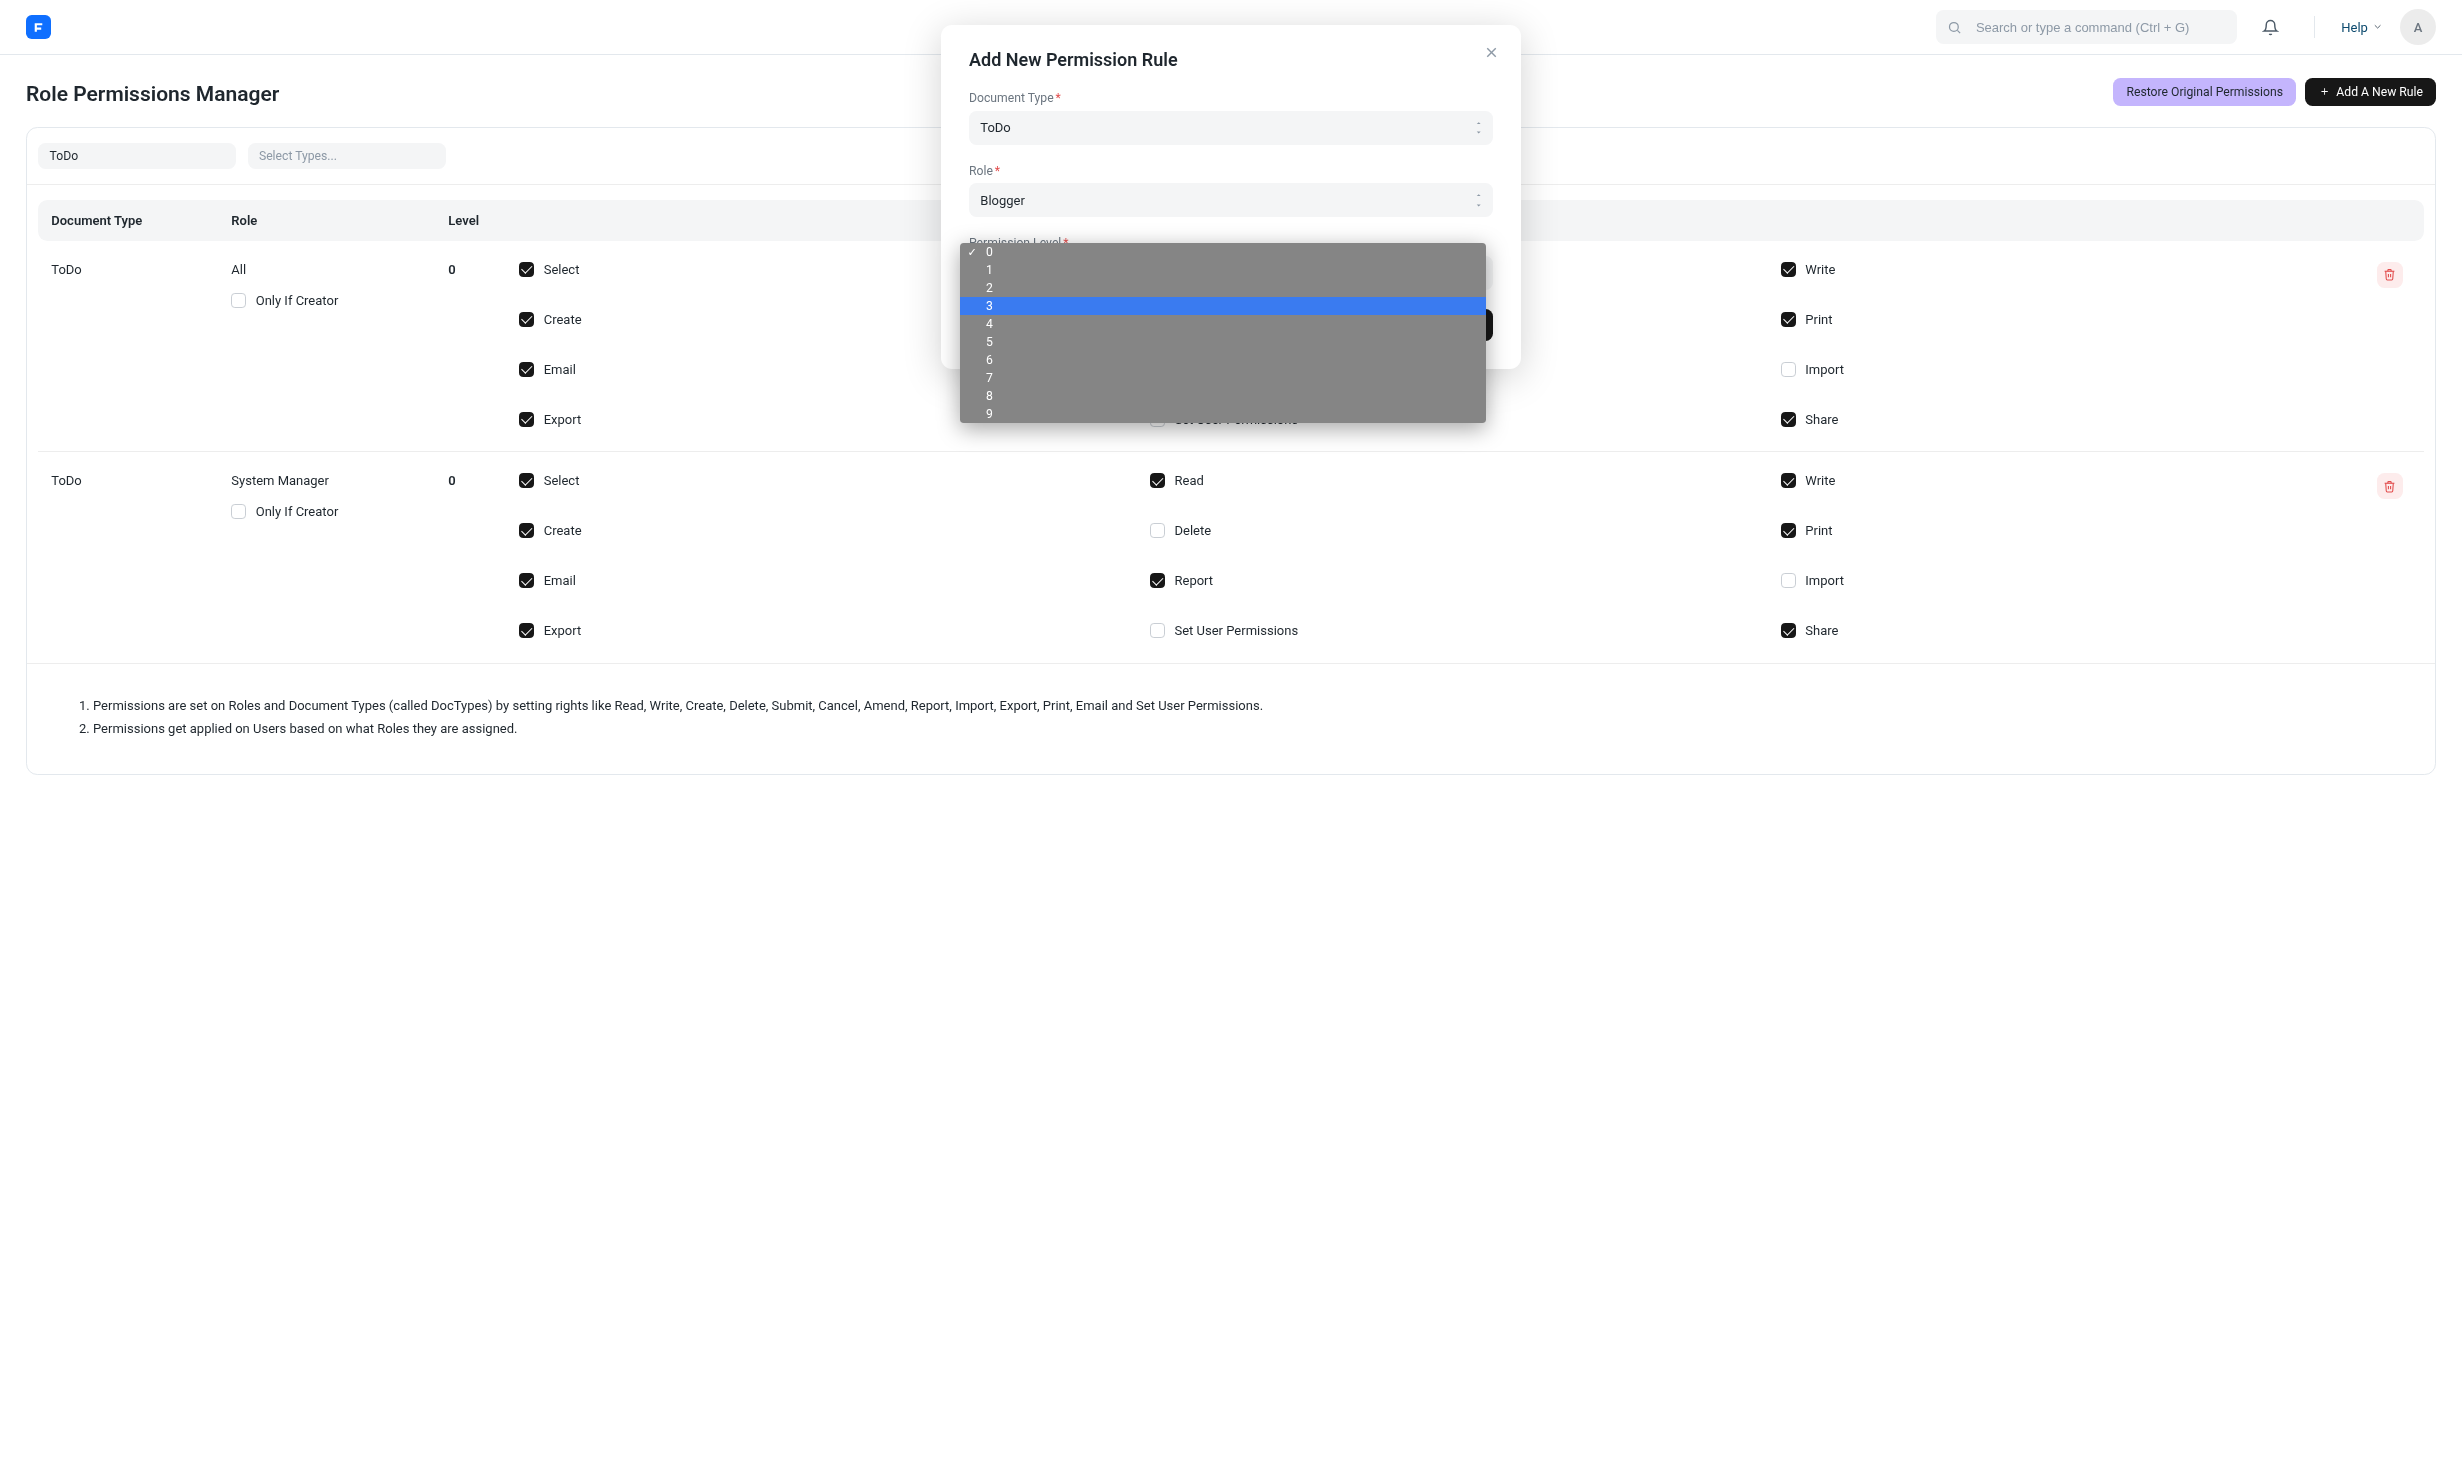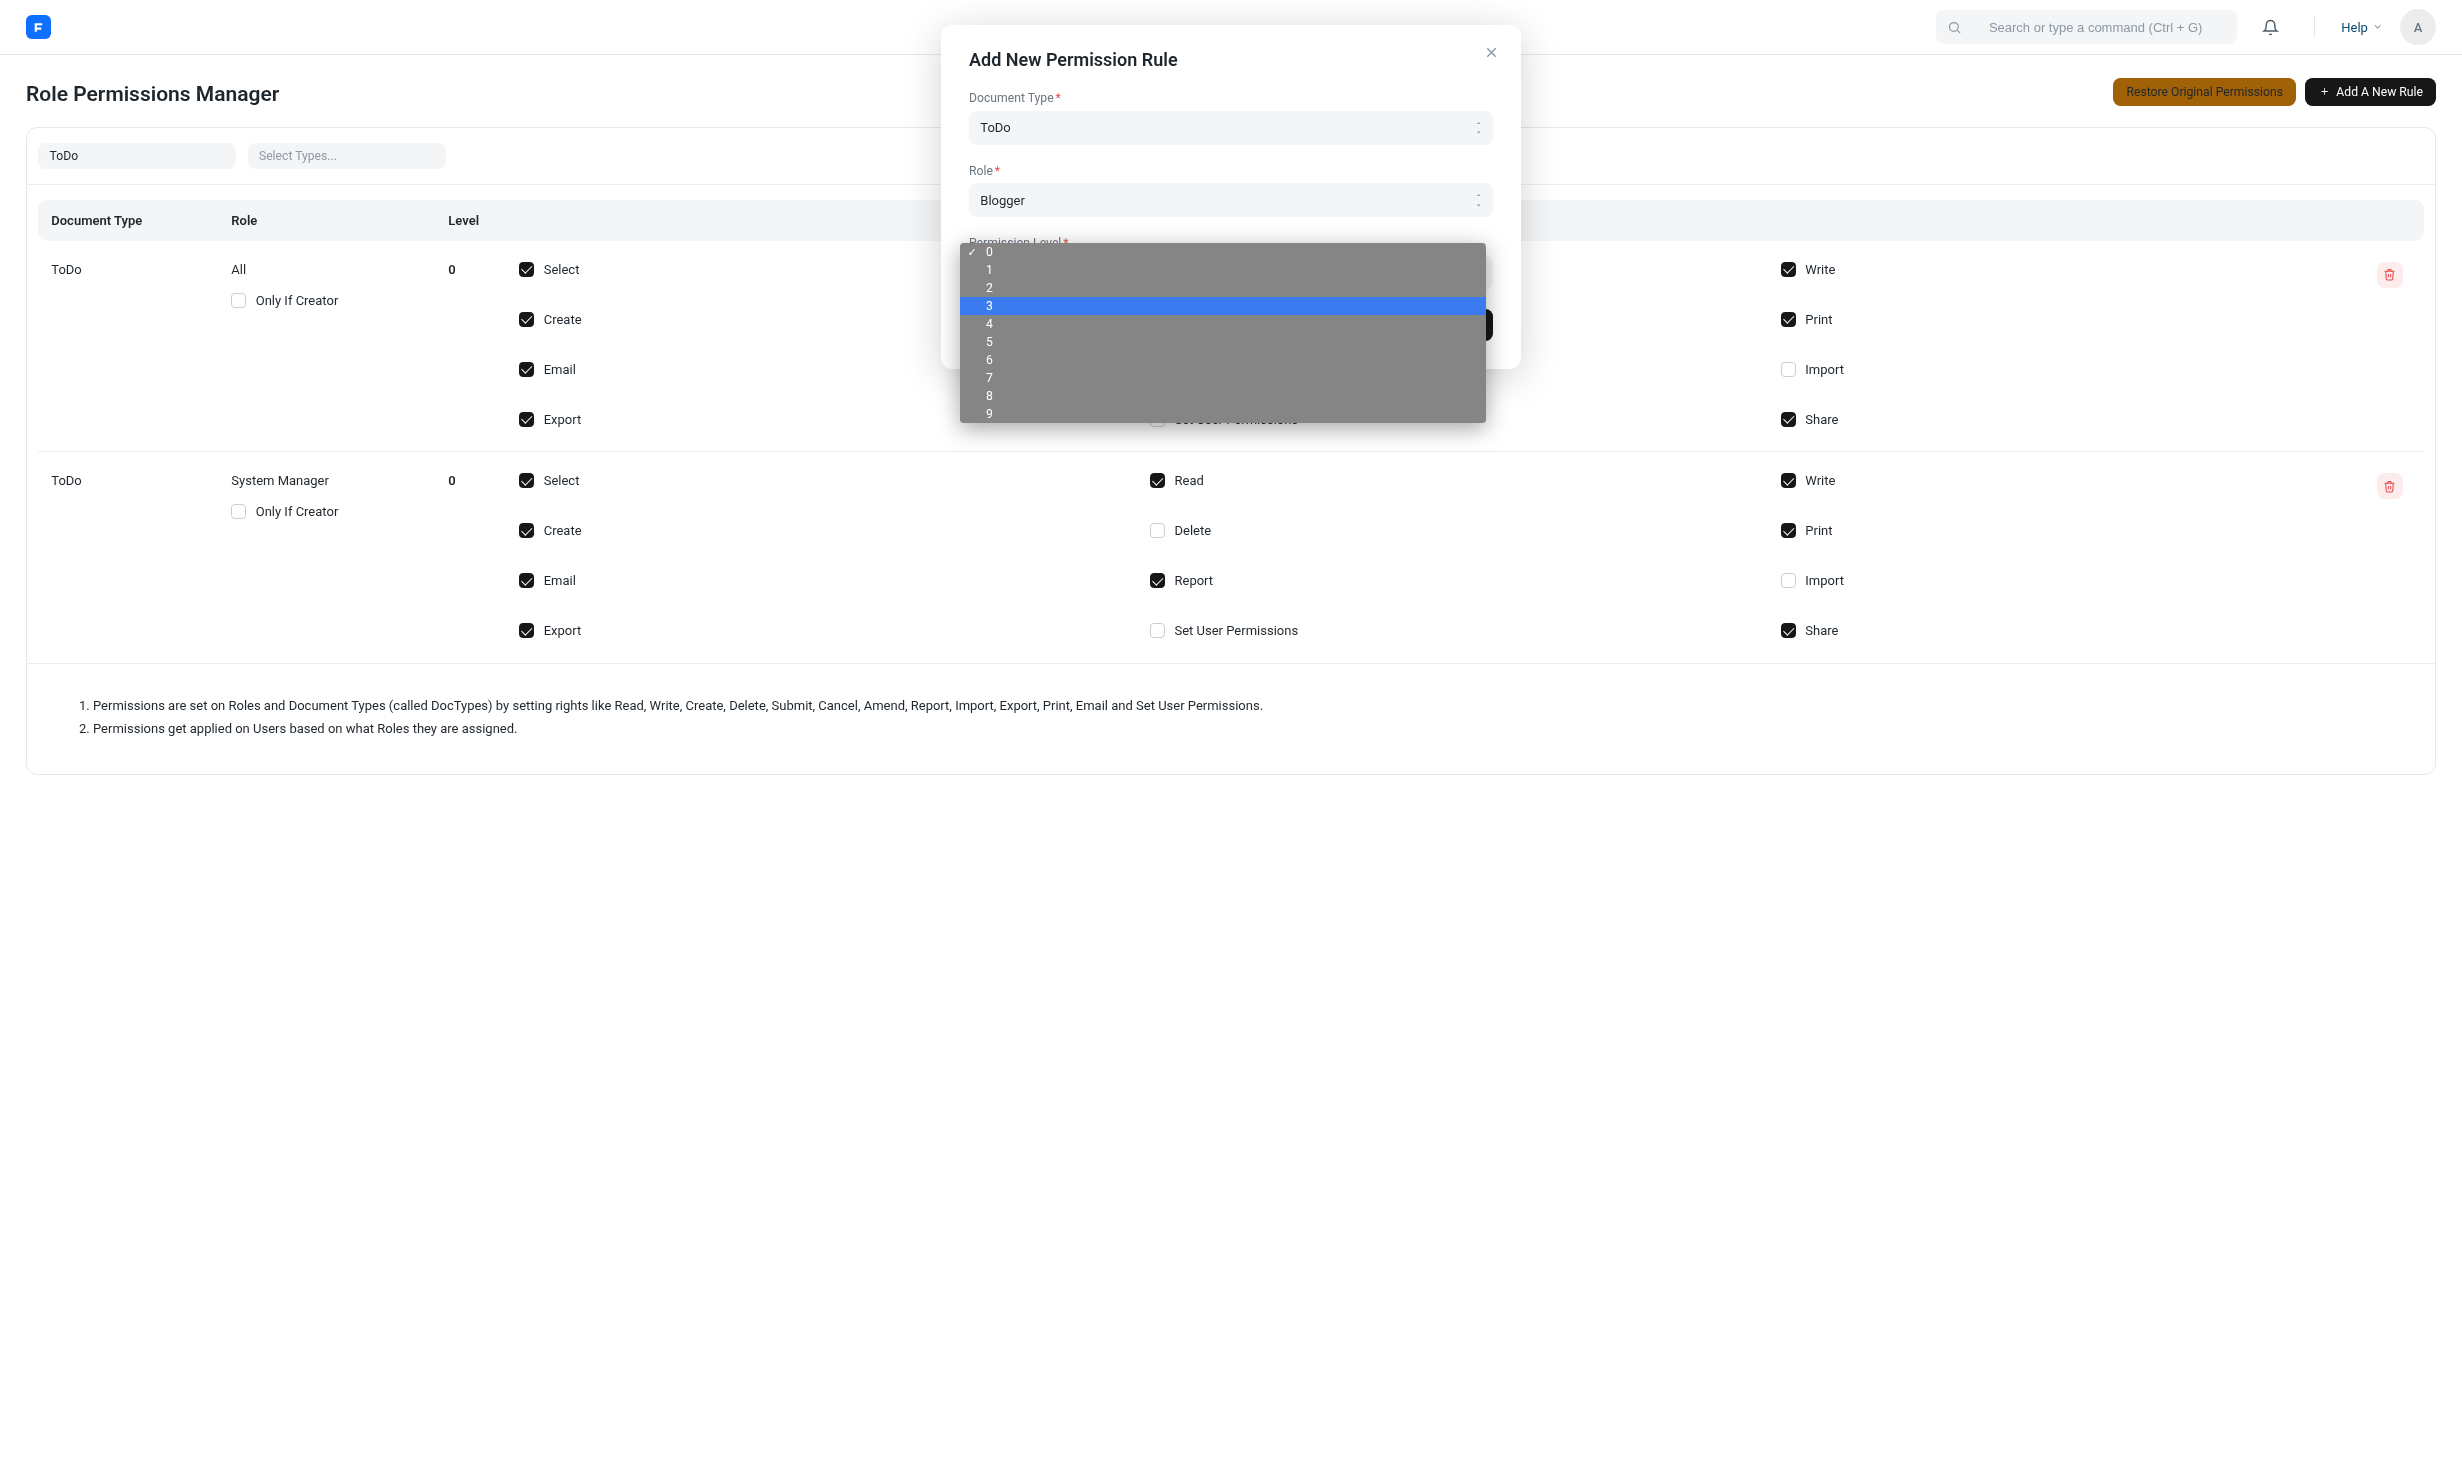--- a/index.html
+++ b/index.html
@@ -4,35 +4,35 @@
 <style>
   * { box-sizing: border-box; }
   html, body { margin: 0; padding: 0; font-family: -apple-system, BlinkMacSystemFont, "Segoe UI", Roboto, sans-serif; font-size: 13px; color: #1f272e; background: #fff; }
   body { width: 2462px; height: 1479px; transform-origin: top left; }
 
   
   .header { height: 55px; border-bottom: 0.9px solid #e3e8ed; display: flex; align-items: center; padding: 0 26px; gap: 17px; }
   .logo { width: 24.5px; height: 24.5px; background: #0f6fff; border-radius: 5.7px; display:flex;align-items:center;justify-content:center; }
   .logo svg { width:13px; height:13px; fill:#fff; }
   .header-spacer { flex: 1; }
-  .search-box { width: 301px; height: 34px; background: #f4f5f6; border-radius: 7.5px; display:flex; align-items:center; padding:0 11.3px; gap:25px; color:#8d99a6; }
+  .search-box { width: 301px; height: 34px; background: #f4f5f6; border-radius: 7.5px; display:flex; align-items:center; padding:0 11.3px; gap:12px; color:#8d99a6; }
   .search-box input { border:none; background:transparent; outline:none; flex:1; font-size:13px; color:#1f272e; }
   .search-box input::placeholder { color:#8d99a6; }
   .icon-btn { width:34px; height:34px; display:flex; align-items:center; justify-content:center; border-radius:7.5px; color:#4c5a67; }
   .help { display:flex; align-items:center; gap:3.8px; color:#0c4a6e; font-size:13px; }
   .vdiv { width:0.9px; height:22.6px; background:#e3e8ed; margin:0 9.4px; }
   .avatar { width:36px; height:36px; border-radius:50%; background:#ececec; display:flex;align-items:center;justify-content:center; color:#6c7680; font-weight:500; }
 
   
   .page { padding: 22.6px 26px; }
   .page-head { display:flex; align-items:flex-end; margin-bottom: 21px; }
   .page-title { font-size: 21px; font-weight: 600; }
   .head-spacer { flex:1; }
   .btn { height:28px; padding:0 13px; border-radius:7.5px; font-size:12.2px; display:inline-flex; align-items:center; gap:5.7px; cursor:default; }
-  .btn-light { background:#a16207; color:#1f272e; }
+  .btn-light { background:#c4b5fd; color:#1f272e; }
   .btn-dark { background:#171717; color:#fff; margin-left:9.4px; }
 
   
   .card { border:0.9px solid #e3e8ed; border-radius:11.3px; overflow:hidden; }
   .filter-bar { padding:15px 11.3px; display:flex; gap:11.3px; border-bottom:0.9px solid #ededed; }
   .select-pill { width:198px; height:26px; background:#f4f5f6; border-radius:7.5px; display:flex; align-items:center; padding:0 11.3px; font-size:12.2px; color:#1f272e; }
   .select-pill.placeholder { color:#8d99a6; }
 
   .grid-head { display:grid; grid-template-columns: 193px 217px 71px 1fr 47px; background:#f4f5f6; margin:15px 11.3px 0 11.3px; border-radius:9.4px; padding:13px 0; font-weight:600; font-size:13px; }
   .grid-head > div:first-child { padding-left:13px; }

